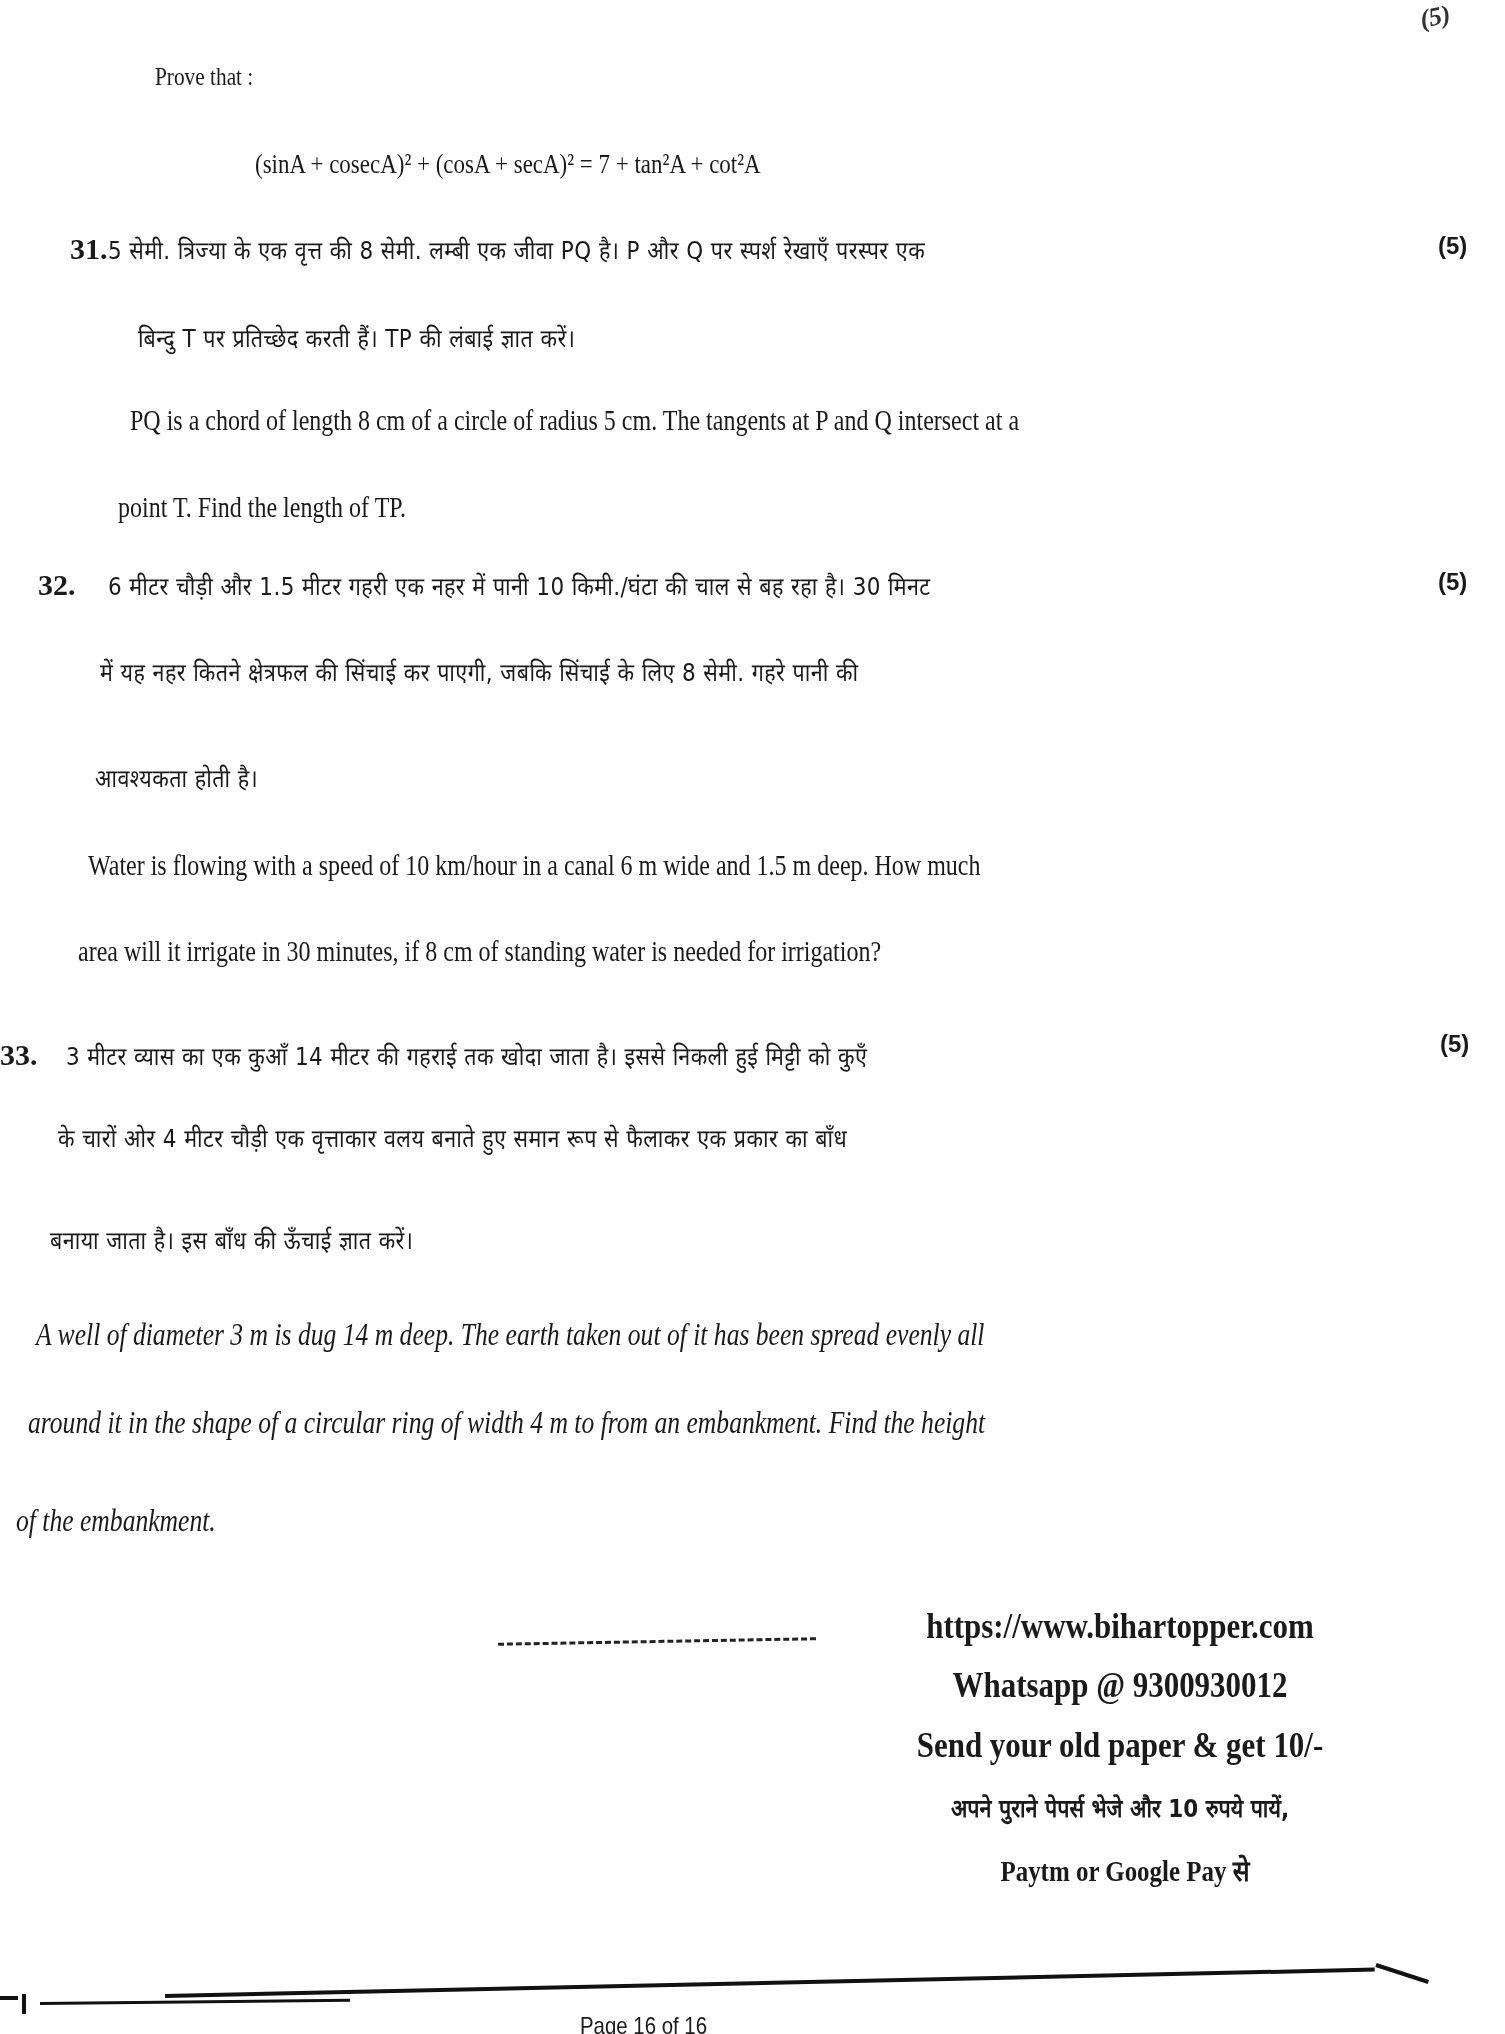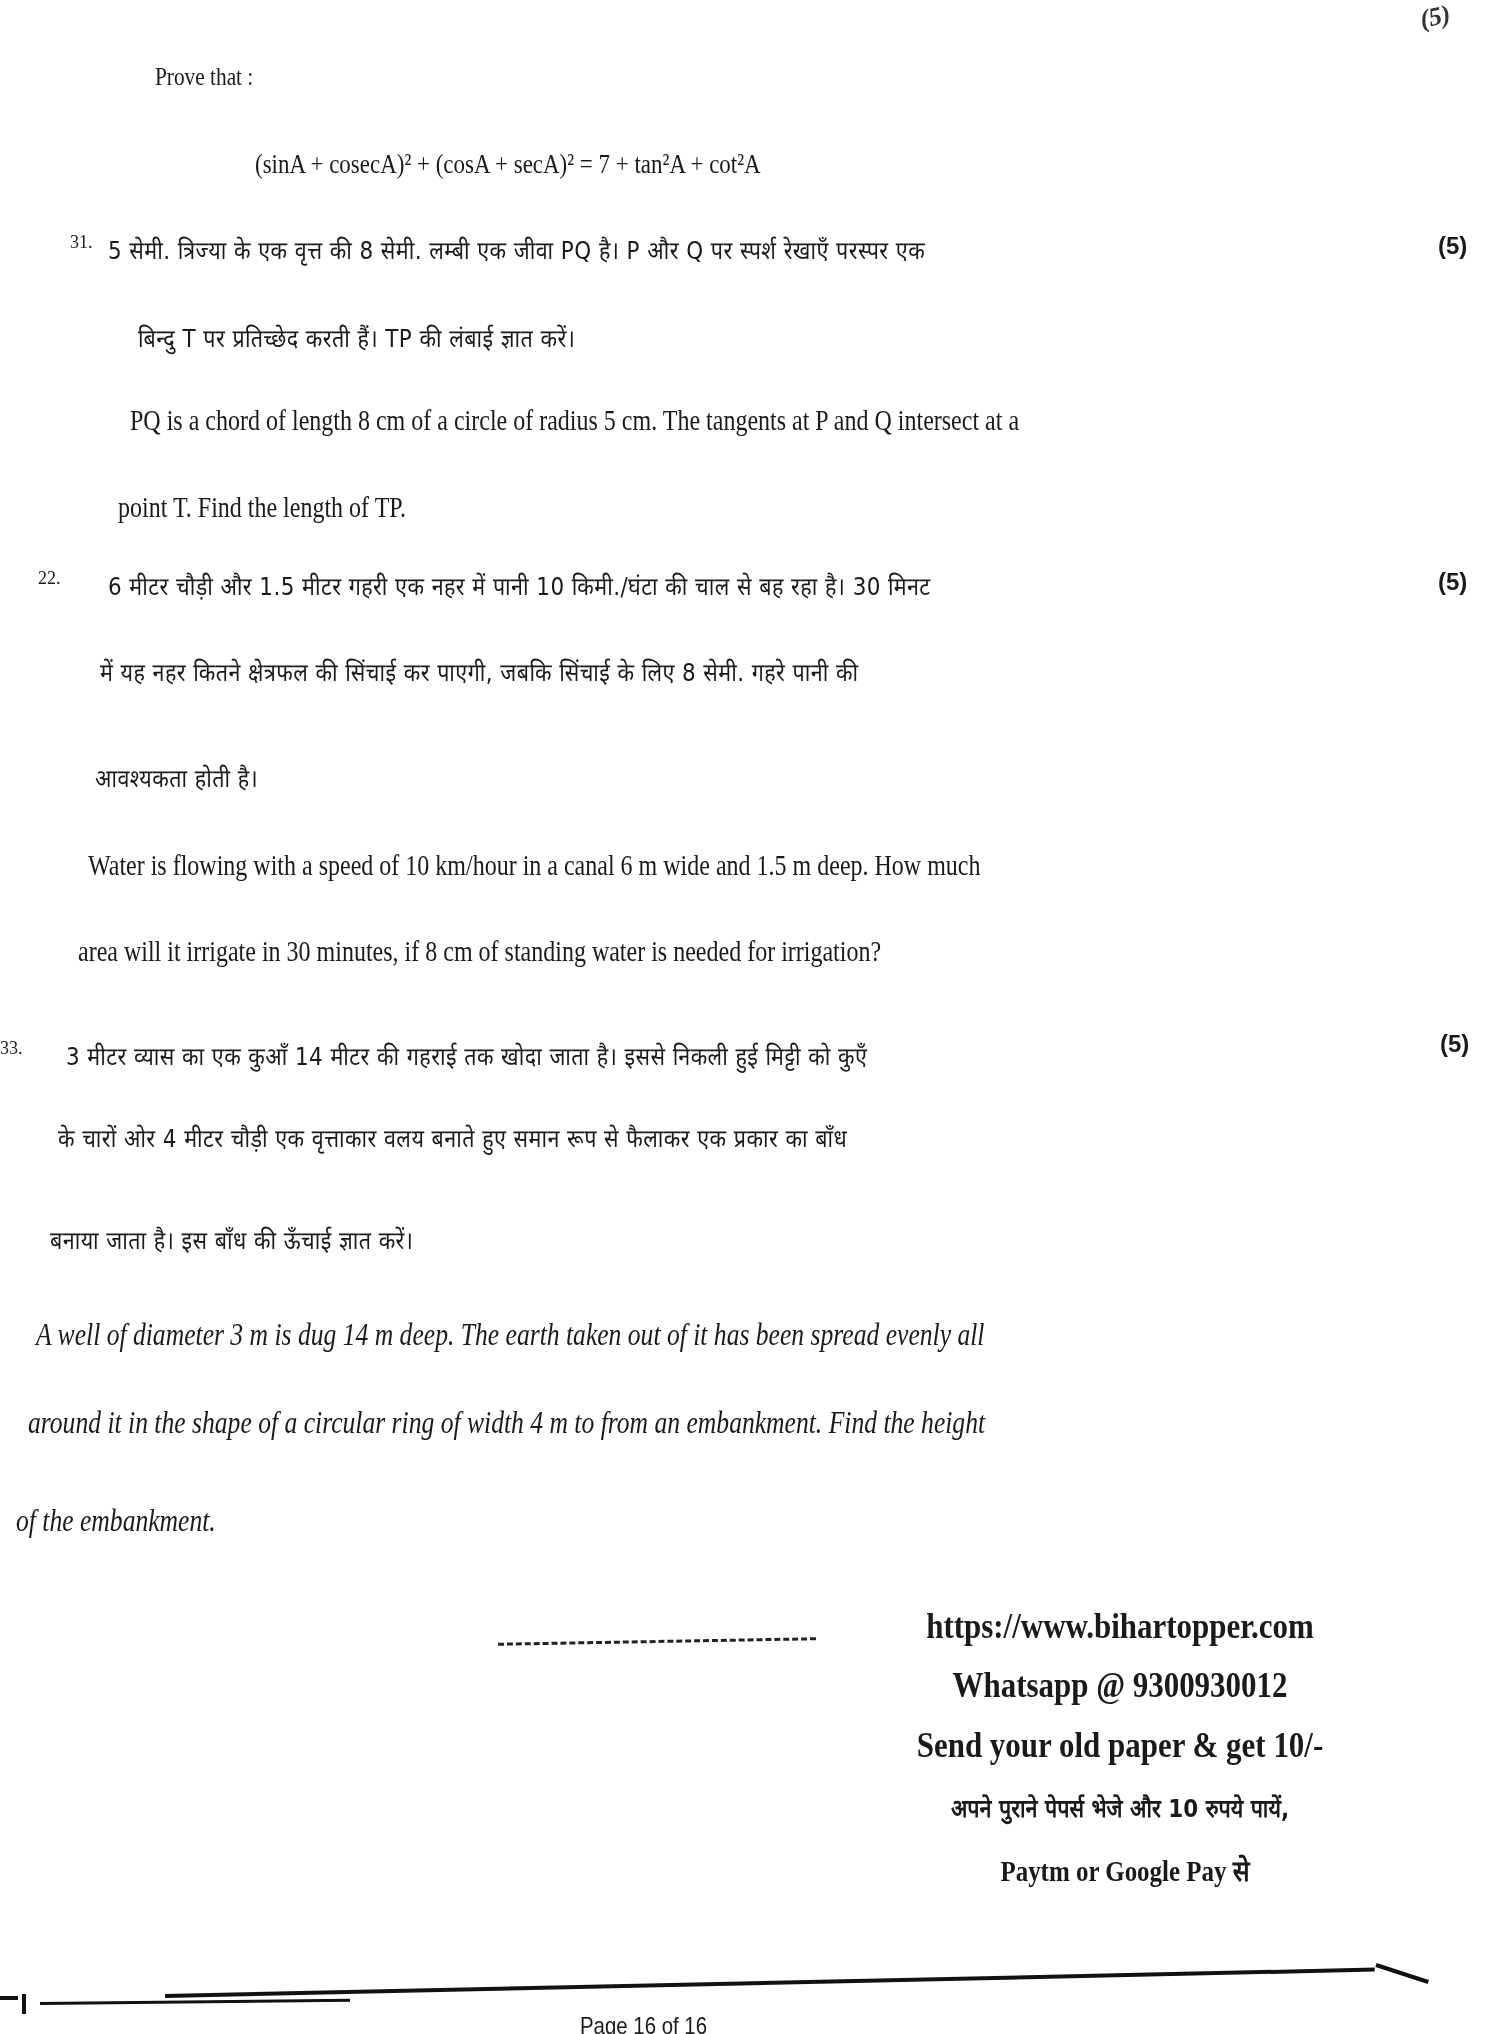--- a/index.html
+++ b/index.html
@@ -7,21 +7,21 @@
     width: 1505px; height: 2034px; position: relative; overflow: hidden;
     font-family: "Liberation Serif", "DejaVu Serif", serif; color: #1a1a1a;
   }
   .abs { position: absolute; white-space: nowrap; }
   .top-mark { left: 1420px; top: 2px; font-size: 26px; font-weight: bold; font-style: italic; transform: rotate(-12deg); color:#333; }
   .prove { left: 155px; top: 62px; font-size: 26px; transform: scaleX(0.82); transform-origin: left; }
   .formula { left: 255px; top: 148px; font-size: 28px; transform: scaleX(0.82); transform-origin: left; }
   .hi { font-size: 25px; font-family: "DejaVu Sans", sans-serif; transform: scaleX(0.86); transform-origin: left; letter-spacing: 0.5px; }
   .en { font-size: 30px; transform: scaleX(0.80); transform-origin: left; }
   .en-it { font-size: 32px; font-style: italic; transform: scaleX(0.80); transform-origin: left; }
-  .qno { font-size: 18px; font-weight: normal; font-family: "Liberation Serif", serif; }
+  .qno { font-size: 30px; font-weight: bold; font-family: "Liberation Serif", serif; }
   .marks { font-size: 24px; font-weight: bold; font-family: "Liberation Sans", sans-serif; }
   .footer-line { font-family: "Liberation Serif", serif; font-weight: bold; text-align: center; }
   .dash-line { border-top: 3px dashed #222; }
   .rule { position: absolute; height: 3px; background: #111; transform-origin: left; }
   .page-num { left: 580px; top: 2012px; font-size: 24px; font-family: "Liberation Sans", sans-serif; transform: scaleX(0.85); transform-origin:left; }
 </style>
 </head>
 <body>
 
 <div class="abs top-mark">(5)</div>
@@ -32,21 +32,21 @@
 <div>
   <div class="abs qno" style="left:70px; top:232px;">31.</div>
   <div class="abs marks" style="left:1438px; top:232px;">(5)</div>
   <div class="abs hi" style="left:108px; top:232px;">5 सेमी. त्रिज्या के एक वृत्त की 8 सेमी. लम्बी एक जीवा PQ है। P और Q पर स्पर्श रेखाएँ परस्पर एक</div>
   <div class="abs hi" style="left:138px; top:320px;">बिन्दु T पर प्रतिच्छेद करती हैं। TP की लंबाई ज्ञात करें।</div>
   <div class="abs en" style="left:130px; top:403px;">PQ is a chord of length 8 cm of a circle of radius 5 cm. The tangents at P and Q intersect at a</div>
   <div class="abs en" style="left:118px; top:490px;">point T. Find the length of TP.</div>
 </div>
 
 <div>
-  <div class="abs qno" style="left:38px; top:568px;">22.</div>
+  <div class="abs qno" style="left:38px; top:568px;">32.</div>
   <div class="abs marks" style="left:1438px; top:568px;">(5)</div>
   <div class="abs hi" style="left:108px; top:568px;">6 मीटर चौड़ी और 1.5 मीटर गहरी एक नहर में पानी 10 किमी./घंटा की चाल से बह रहा है। 30 मिनट</div>
   <div class="abs hi" style="left:100px; top:654px;">में यह नहर कितने क्षेत्रफल की सिंचाई कर पाएगी, जबकि सिंचाई के लिए 8 सेमी. गहरे पानी की</div>
   <div class="abs hi" style="left:95px; top:760px;">आवश्यकता होती है।</div>
   <div class="abs en" style="left:88px; top:848px;">Water is flowing with a speed of 10 km/hour in a canal 6 m wide and 1.5 m deep. How much</div>
   <div class="abs en" style="left:78px; top:934px;">area will it irrigate in 30 minutes, if 8 cm of standing water is needed for irrigation?</div>
 </div>
 
 <div>
   <div class="abs qno" style="left:0px; top:1038px;text-align:center;">33.</div>

